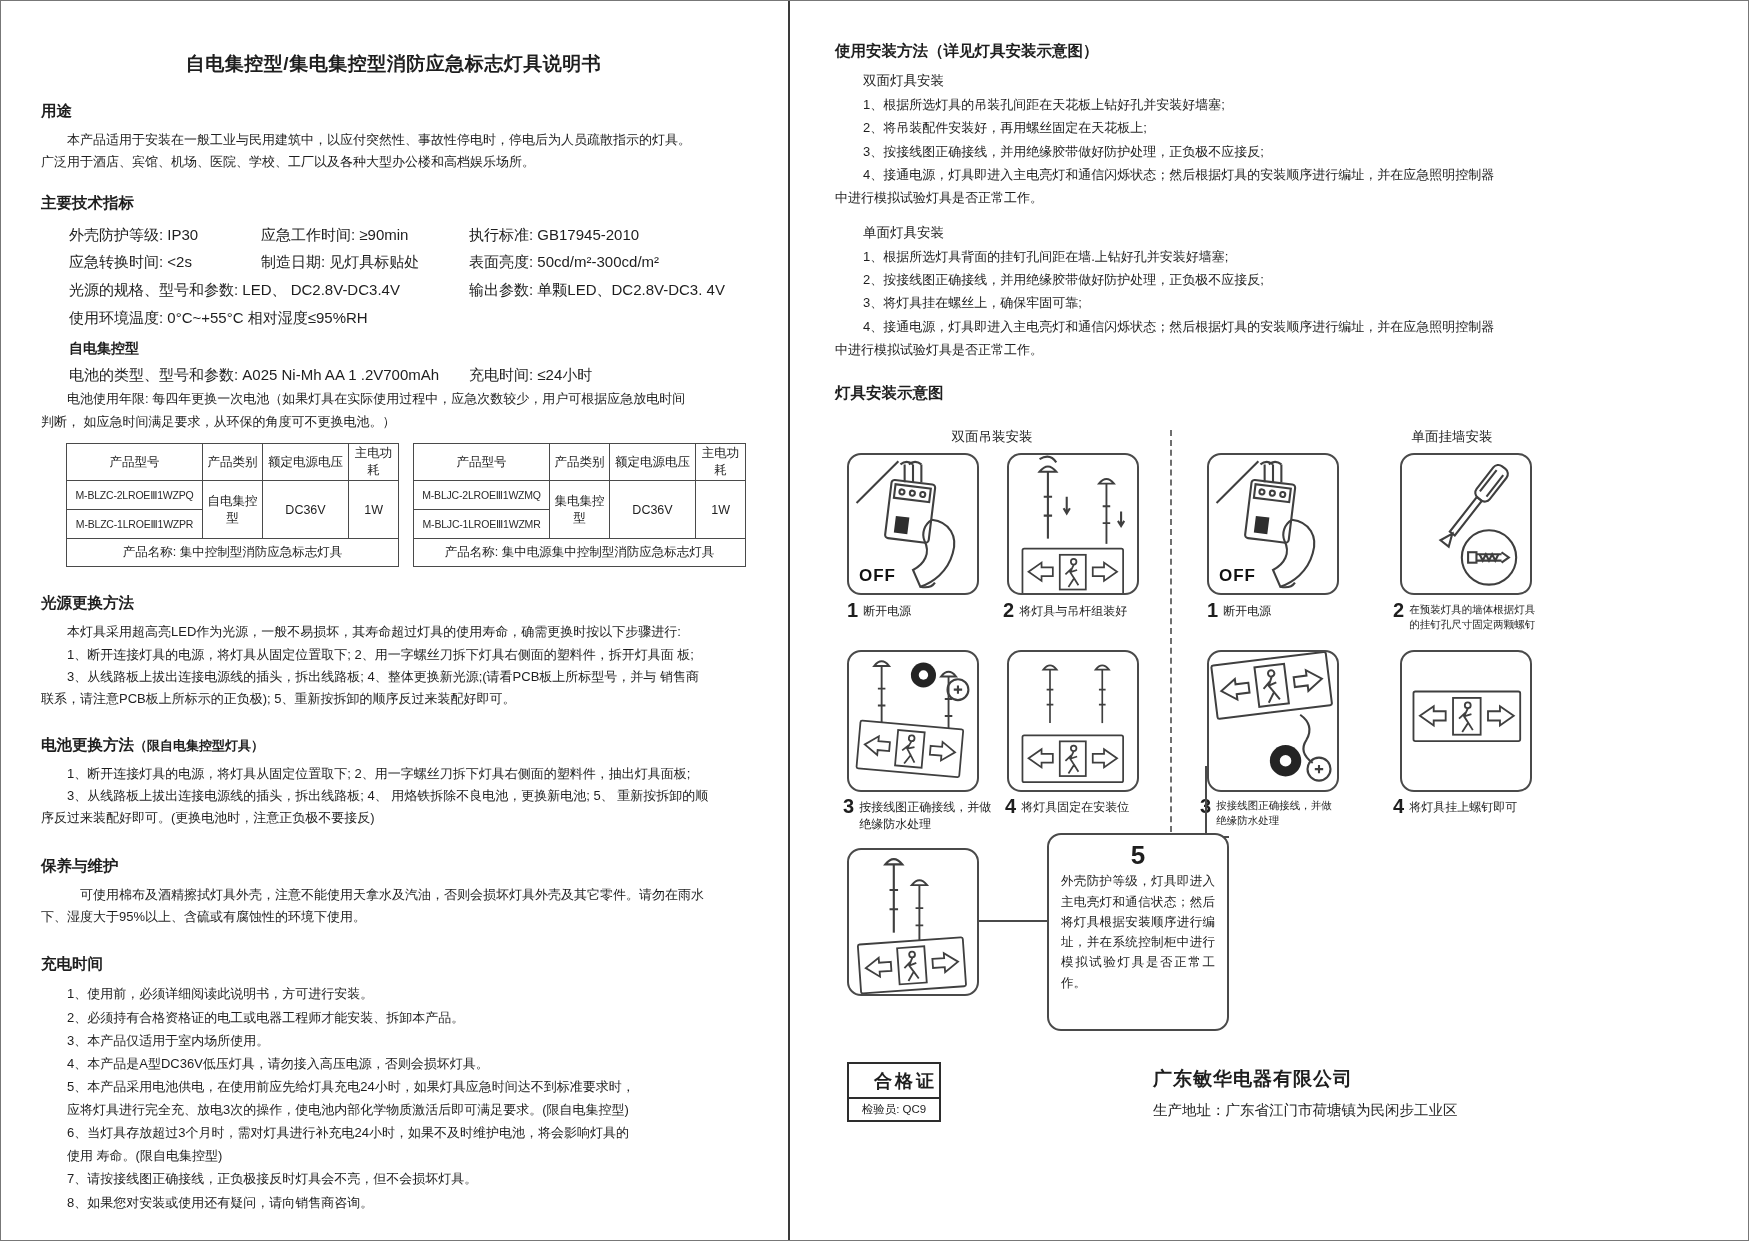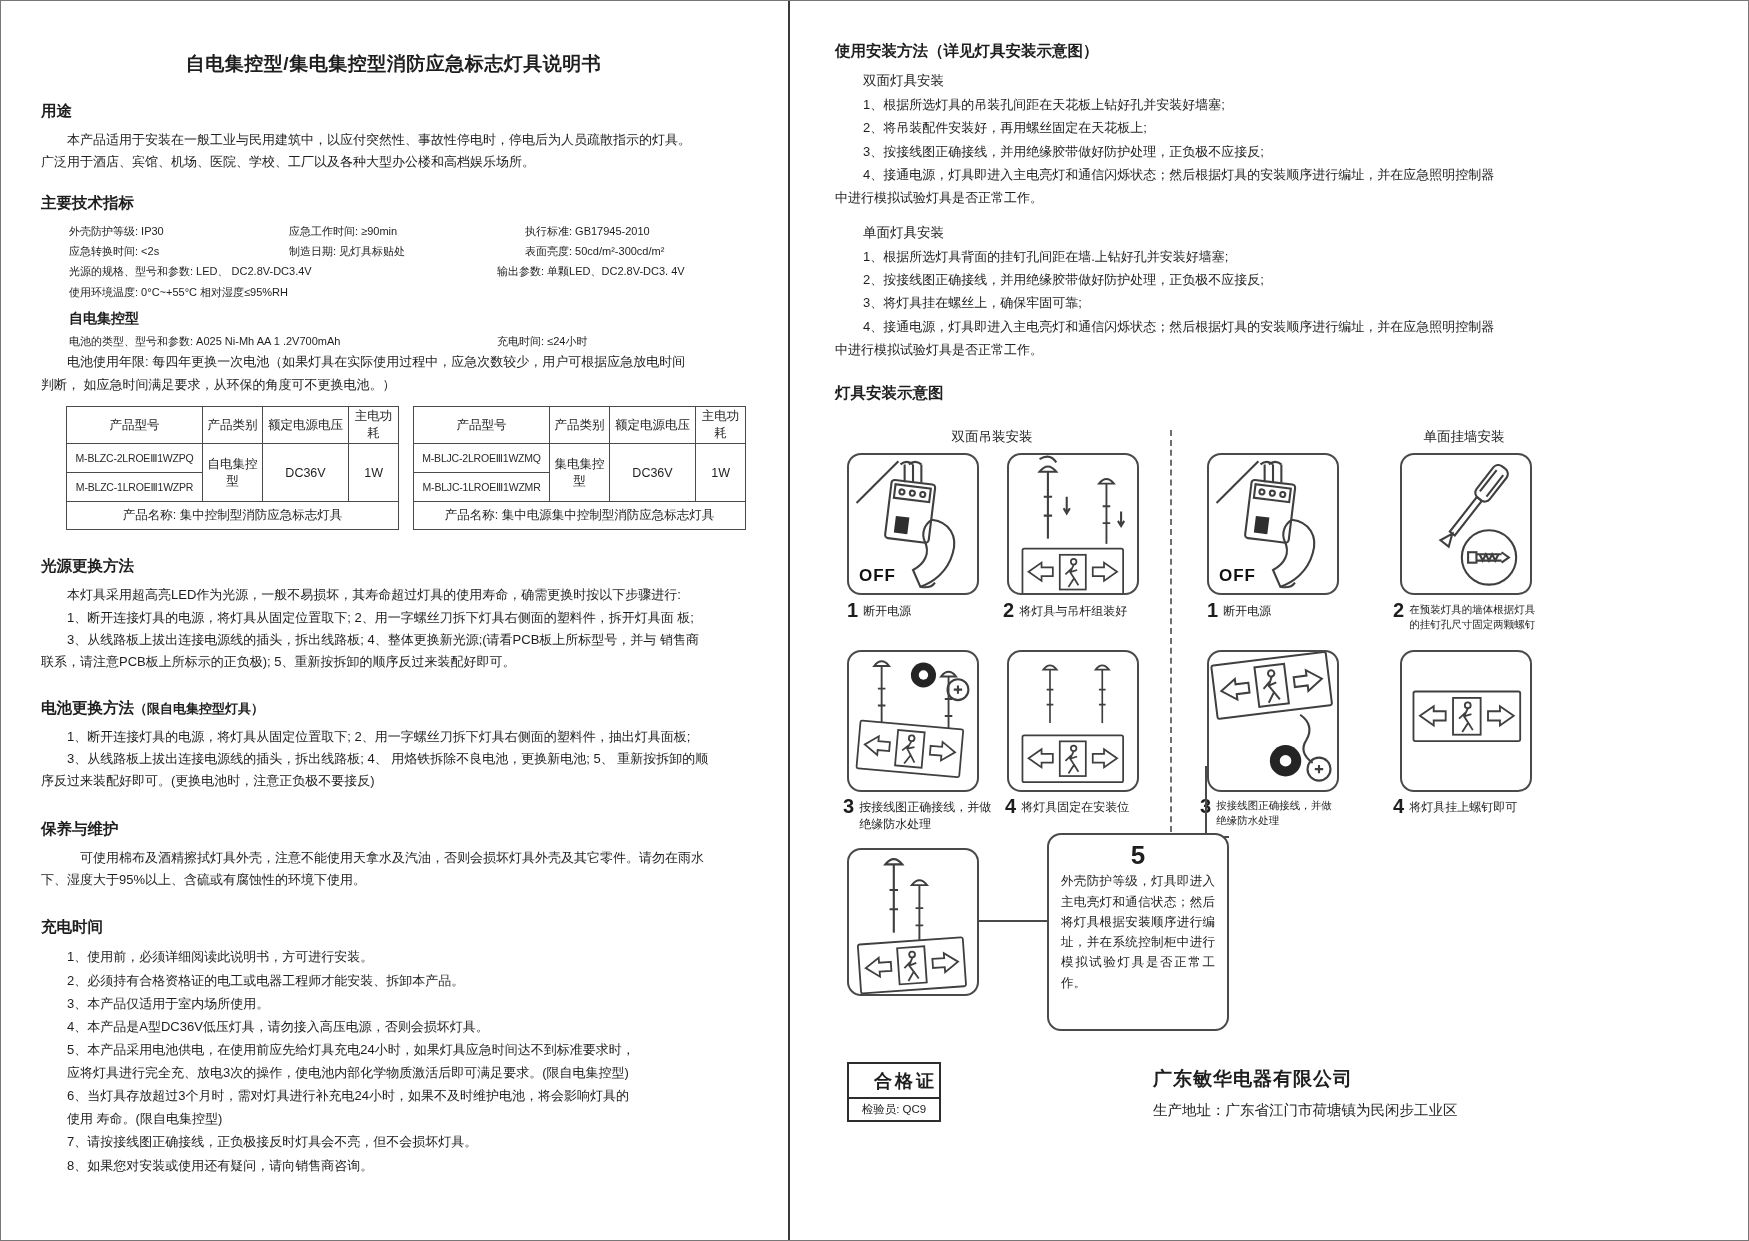--- a/index.html
+++ b/index.html
@@ -11,21 +11,21 @@
   .page-divider{position:absolute;left:787px;top:0;width:2px;height:100%;background:#3a3a3a;}
   .page-left{position:absolute;left:0;top:0;width:787px;height:100%;box-sizing:border-box;padding:38px 42px 0 40px;}
   .page-right{position:absolute;left:789px;top:0;width:960px;height:100%;box-sizing:border-box;padding:40px 40px 0 45px;}
 
   .h1{font-size:19px;font-weight:700;text-align:center;margin:12px 0 24px 0;letter-spacing:0.5px;}
   .h2{font-size:15.5px;font-weight:700;margin:19px 0 7px 0;}
   .h2 .h2-note{font-size:13px;font-weight:700;}
   .sub-h{font-size:14px;font-weight:700;margin:8px 0 3px 0;padding-left:28px;}
   .body-text{font-size:13px;line-height:1.72;white-space:pre-wrap;}
 
-  .spec-row{display:flex;padding-left:28px;font-size:11px;line-height:1.85;gap:28px;}
+  .spec-row{display:flex;padding-left:28px;font-size:15px;line-height:1.85;}
   .spec-c1{width:192px;}
   .spec-c2{width:208px;}
   .spec-c3{flex:1;}
   .spec-wide{width:400px;}
 
   .tbl-wrap{display:flex;gap:14px;margin-top:10px;padding-left:25px;}
   .ptable{border-collapse:collapse;flex:1;table-layout:fixed;background:#fff;}
   .ptable td{border:1px solid #4a4a4a;text-align:center;vertical-align:middle;padding:1px 1px;}
   .ptable .hd{font-size:12.5px;height:22px;}
   .ptable .model{font-size:10.5px;letter-spacing:-0.2px;height:26px;color:#2a2a2a;}
@@ -240,21 +240,21 @@
     <div class="inst-item">1、根据所选灯具背面的挂钉孔间距在墙.上钻好孔并安装好墙塞;</div>
     <div class="inst-item">2、按接线图正确接线，并用绝缘胶带做好防护处理，正负极不应接反;</div>
     <div class="inst-item">3、将灯具挂在螺丝上，确保牢固可靠;</div>
     <div class="inst-item">4、接通电源，灯具即进入主电亮灯和通信闪烁状态；然后根据灯具的安装顺序进行编址，并在应急照明控制器
 中进行模拟试验灯具是否正常工作。</div>
 
     <div class="h2" style="margin-top:22px">灯具安装示意图</div>
 
     <div class="diagram">
       <div class="col-title" style="left:37px">双面吊装安装</div>
-      <div class="col-title" style="left:509px">单面挂墙安装</div>
+      <div class="col-title" style="left:497px">单面挂墙安装</div>
       <div class="dash-div"></div>
 
       <div class="panel" style="left:12px;top:25px">
         <svg viewBox="0 0 120 132">
             <use href="#brk"></use>
           </svg>
         <div class="off-label">OFF</div>
       </div>
       <div class="panel" style="left:172px;top:25px">
         <svg viewBox="0 0 120 132">

